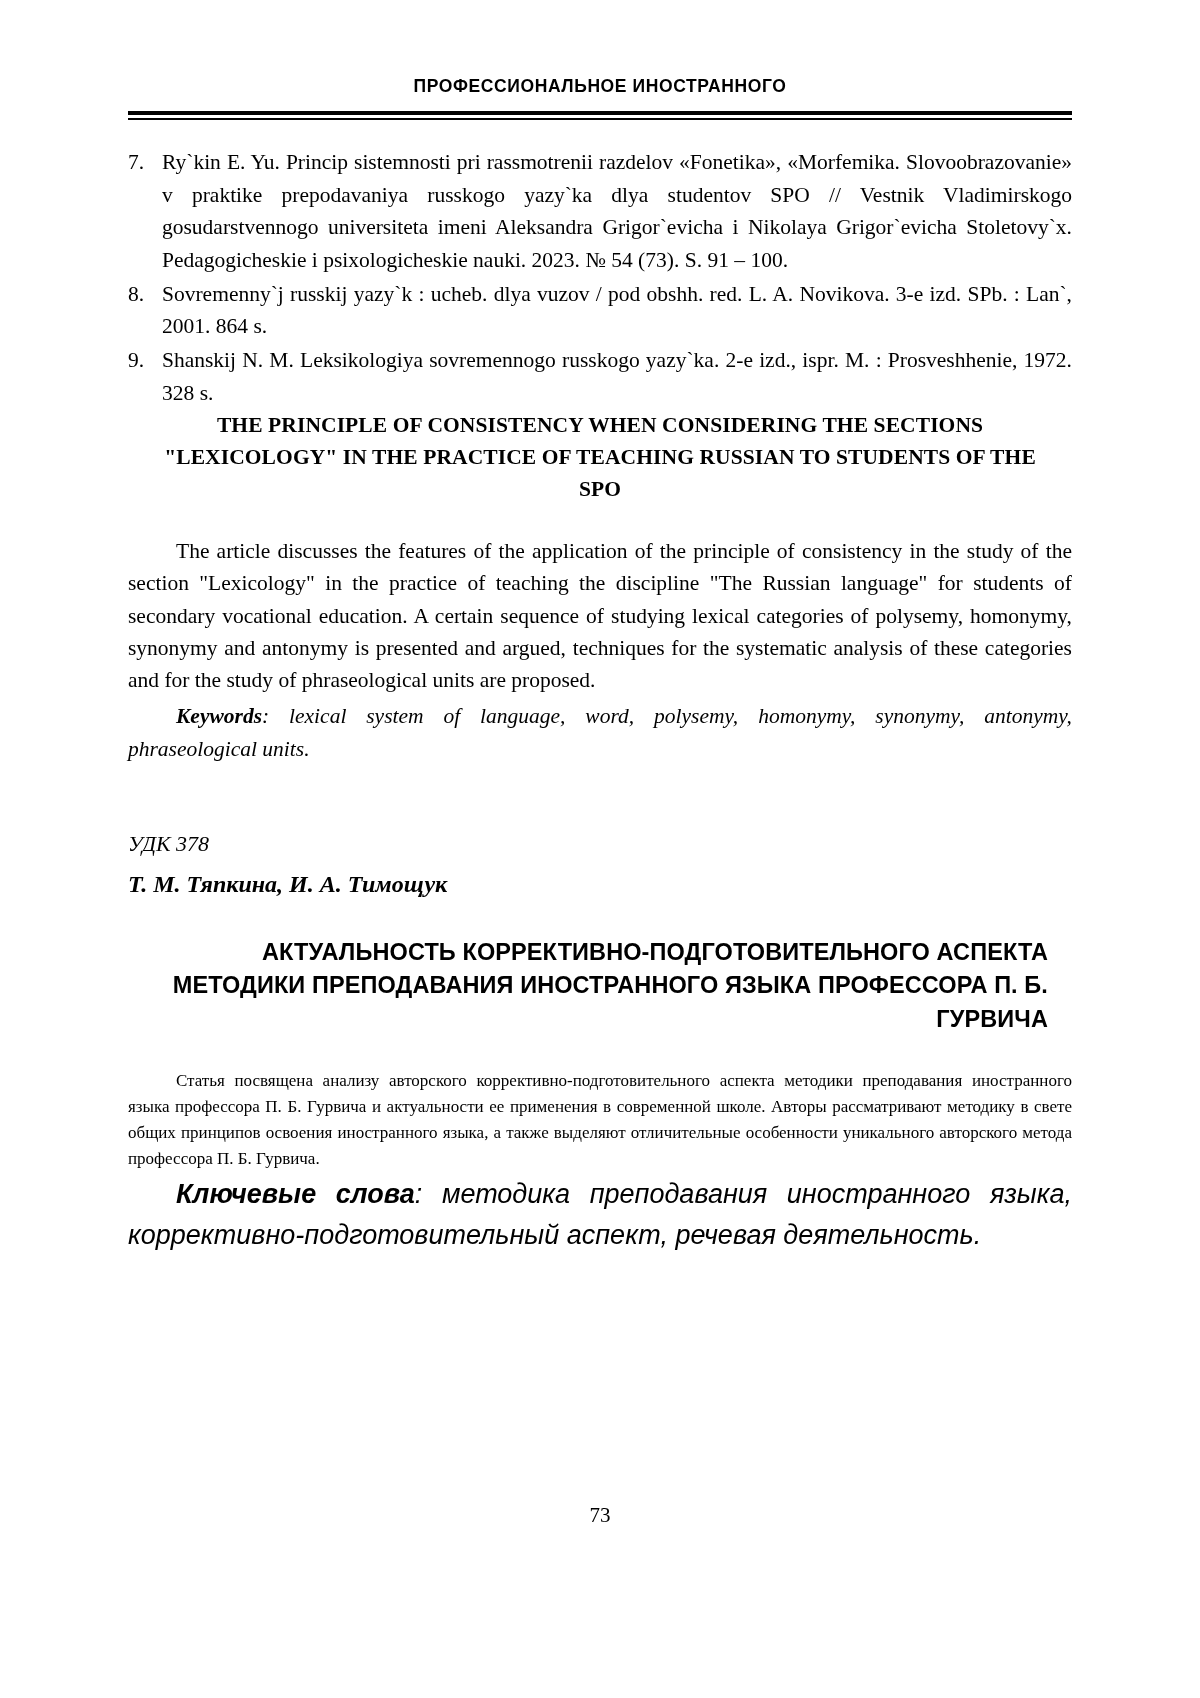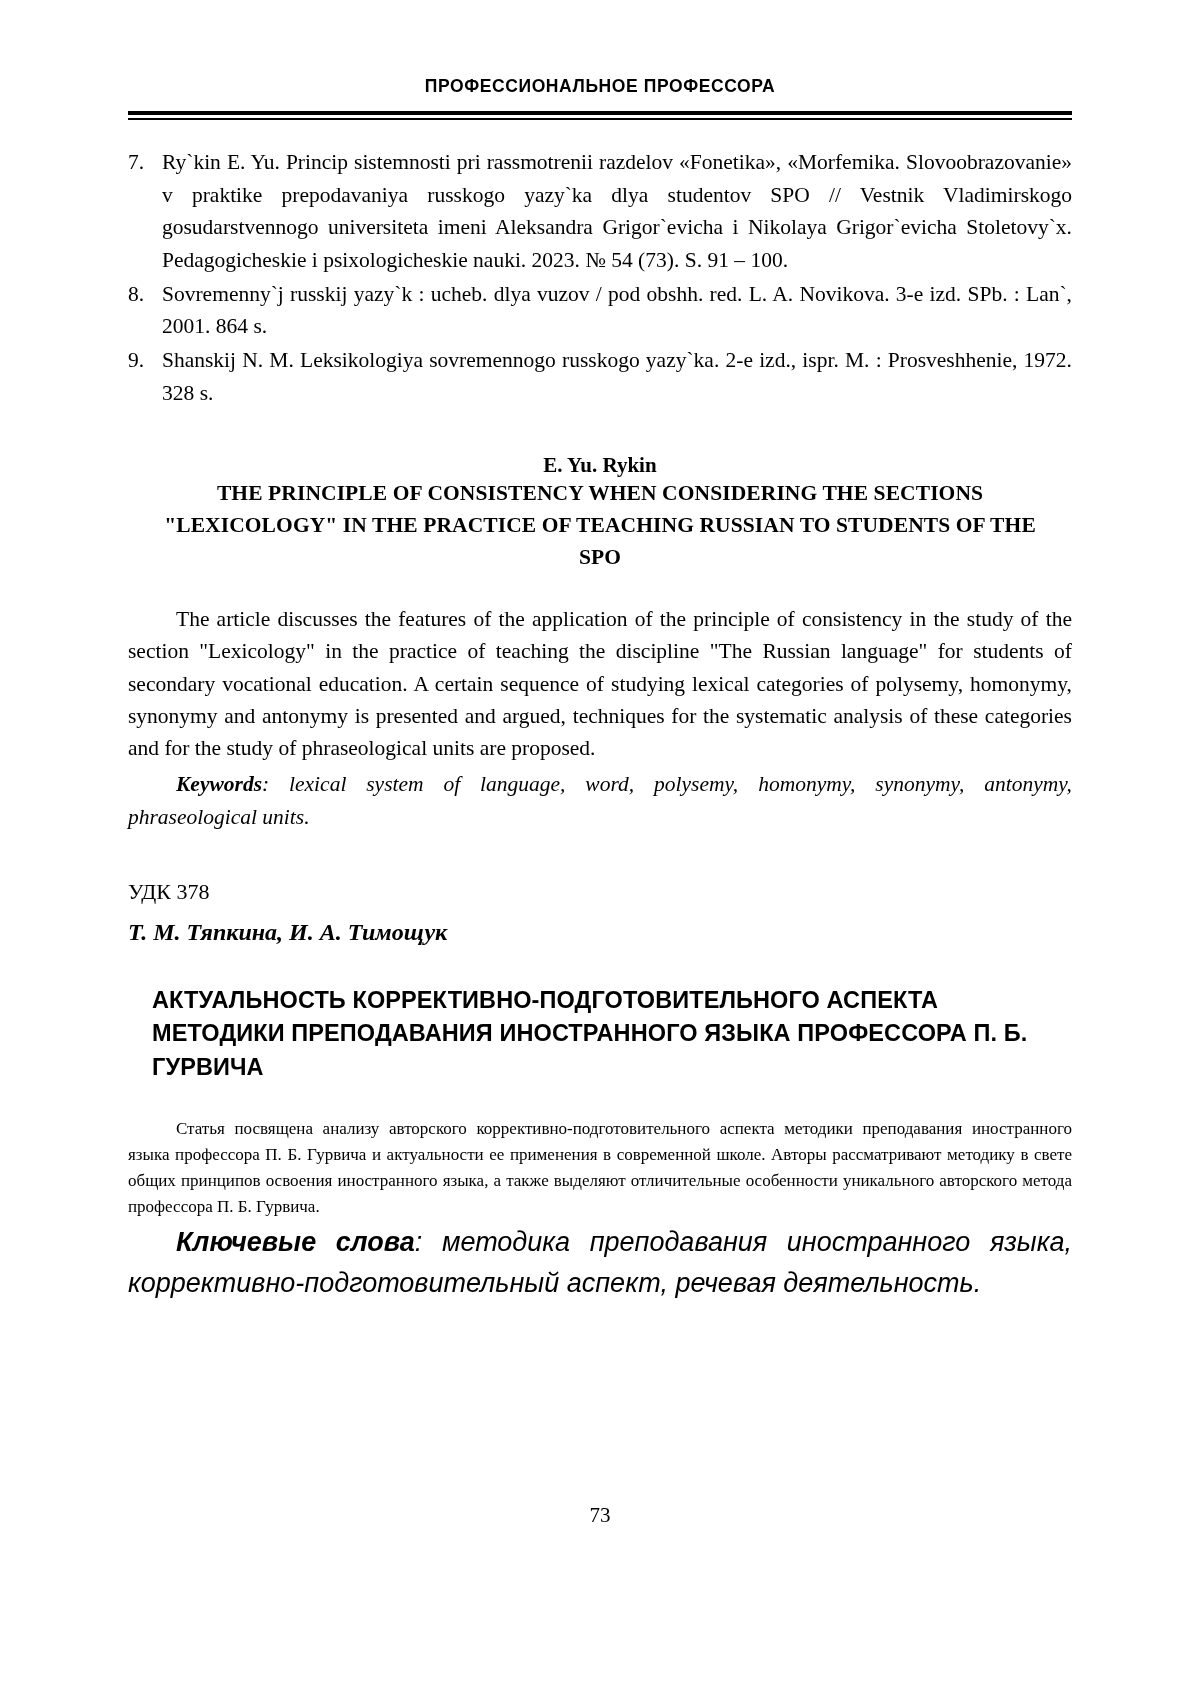--- a/index.html
+++ b/index.html
@@ -94,31 +94,32 @@
     margin-top: 4px;
     text-indent: 48px;
     font-style: italic;
   }
   .keywords-en .kw-label {
     font-weight: bold;
     font-style: italic;
   }
   .udk {
     font-size: 22px;
-    margin-top: 46px;
+    margin-top: 66px;
+    font-style: italic;
   }
   .authors-ru {
     text-align: left;
     font-weight: bold;
     font-style: italic;
     font-size: 24px;
     margin-top: 14px;
   }
   .title-ru {
-    text-align: left;
+    text-align: right;
     font-family: "Liberation Sans", sans-serif;
     font-weight: bold;
     font-size: 23.5px;
     line-height: 1.42;
     margin-top: 38px;
     padding: 0 24px;
     letter-spacing: 0.1px;
   }
   .abstract-ru {
     font-family: Liberation Serif, serif;
@@ -148,21 +149,21 @@
     bottom: 170px;
     text-align: center;
     font-size: 21px;
   }
 </style>
 </head>
 <body>
 
 <div class="page">
 
-  <div class="running-head">ПРОФЕССИОНАЛЬНОЕ ПРОФЕССОРА</div>
+  <div class="running-head">ПРОФЕССИОНАЛЬНОЕ ИНОСТРАННОГО</div>
 
   <div class="rule-group">
     <div class="rule-thick"></div>
     <div class="rule-gap"></div>
     <div class="rule-thin"></div>
   </div>
 
   <ol class="refs">
     <li>
       <span class="num">7.</span>
@@ -171,21 +172,20 @@
     <li>
       <span class="num">8.</span>
       <span class="ref-text">Sovremenny`j russkij yazy`k : ucheb. dlya vuzov / pod obshh. red. L. A. Novikova. 3-e izd. SPb. : Lan`, 2001. 864 s.</span>
     </li>
     <li>
       <span class="num">9.</span>
       <span class="ref-text">Shanskij N. M. Leksikologiya sovremennogo russkogo yazy`ka. 2-e izd., ispr. M. : Prosveshhenie, 1972. 328 s.</span>
     </li>
   </ol>
 
-  <div class="author-en">E. Yu. Rykin</div>
 
   <div class="title-en">THE PRINCIPLE OF CONSISTENCY WHEN CONSIDERING THE SECTIONS "LEXICOLOGY" IN THE PRACTICE OF TEACHING RUSSIAN TO STUDENTS OF THE SPO</div>
 
   <div class="abstract-en">The article discusses the features of the application of the principle of consistency in the study of the section "Lexicology" in the practice of teaching the discipline "The Russian language" for students of secondary vocational education. A certain sequence of studying lexical categories of polysemy, homonymy, synonymy and antonymy is presented and argued, techniques for the systematic analysis of these categories and for the study of phraseological units are proposed.</div>
 
   <div class="keywords-en">
     <span class="kw-label">Keywords</span><span>: lexical system of language, word, polysemy, homonymy, synonymy, antonymy, phraseological units.</span>
   </div>
 
   <div class="udk">УДК 378</div>

